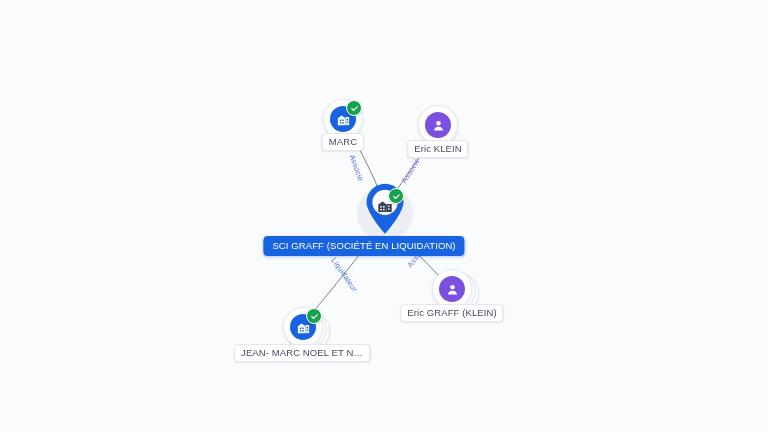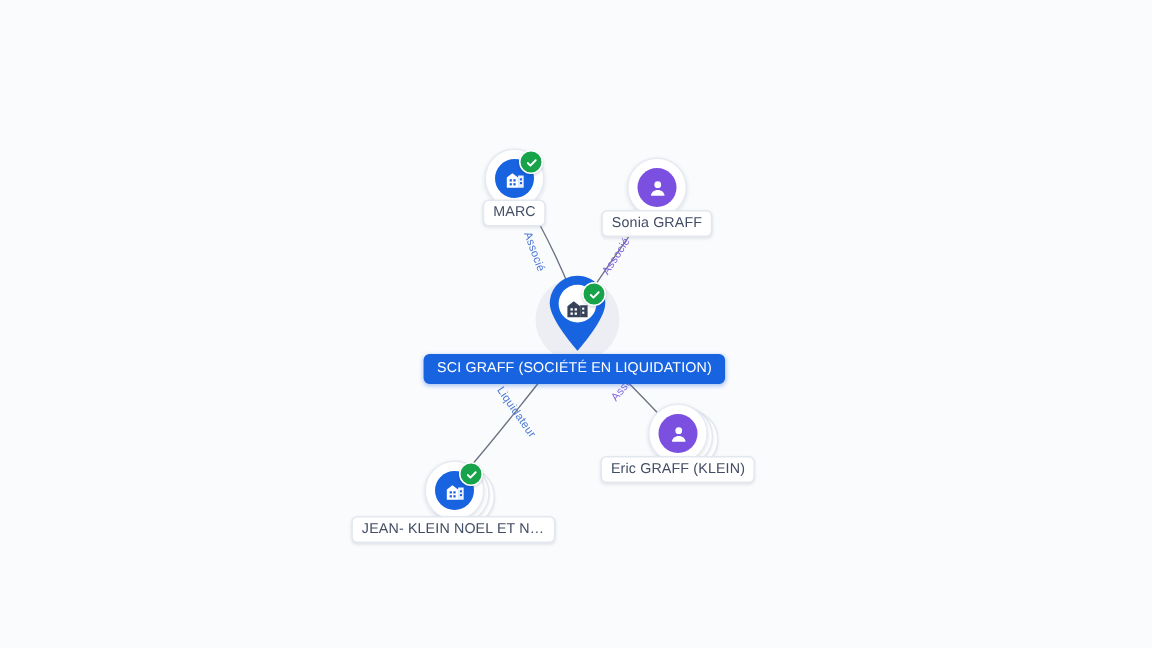--- a/index.html
+++ b/index.html
@@ -202,21 +202,21 @@
         <div class="disc">
           <div class="inner-circle person">
             <svg width="15" height="15" viewBox="0 0 24 24" fill="none">
               <circle cx="12" cy="8.2" r="3.6" fill="#ffffff"></circle>
               <path d="M4.8 20c0-3.8 3.3-6.2 7.2-6.2s7.2 2.4 7.2 6.2z" fill="#ffffff"></path>
             </svg>
           </div>
         </div>
         <div class="node-graphic"></div>
       </div>
-      <div class="node-label" style="left: 438px; top: 140px;">Sonia GRAFF</div>
+      <div class="node-label" style="left: 438px; top: 140px;">Eric KLEIN</div>
       <div class="node" style="left: 385px; top: 213px;">
         <div class="halo"></div>
         <div class="pin"><svg width="44" height="52" viewBox="0 0 44 52">
             <path d="M22 51C22 51 40.5 30.5 40.5 19.5C40.5 9.3 32.2 1 22 1C11.8 1 3.5 9.3 3.5 19.5C3.5 30.5 22 51 22 51Z" fill="#1763e0"></path>
             <circle cx="22" cy="19.6" r="12.6" fill="#ffffff"></circle>
           </svg></div>
         <div style="position: absolute; transform: translate(-50%, -50%) translateY(-5px);"><svg width="17" height="17" viewBox="0 0 24 24" fill="none">
             <path d="M2.5 20.5V10l6-4.5L14.5 10v10.5z" fill="#36415a"></path>
             <path d="M14.5 20.5V9.2H21.5V20.5z" fill="#36415a"></path>
             <rect x="5.4" y="12" width="2.2" height="2.2" fill="#ffffff"></rect>
@@ -226,21 +226,21 @@
             <rect x="16.4" y="11.4" width="2" height="2" fill="#ffffff"></rect>
             <rect x="16.4" y="15.2" width="2" height="2" fill="#ffffff"></rect>
           </svg></div>
         <div class="badge-check" style="transform: translate(-50%, -50%) translate(11px, -17px); position: absolute;">
           <svg width="9" height="9" viewBox="0 0 24 24" fill="none">
             <path d="M5 12.5l4.6 4.6L19 7.6" stroke="#ffffff" stroke-width="3.4" stroke-linecap="round" stroke-linejoin="round"></path>
           </svg>
         </div>
         <div class="node-graphic"></div>
       </div>
-      <div class="node-label selected" style="left: 383px; top: 236px;">SCI GRAFF (SOCIÉTÉ EN LIQUIDATION)</div>
+      <div class="node-label selected" style="left: 364px; top: 236px;">SCI GRAFF (SOCIÉTÉ EN LIQUIDATION)</div>
       <div class="node" style="left: 452px; top: 289px;">
         <div class="stack s1"></div>
         <div class="stack s2"></div>
         <div class="disc">
           <div class="inner-circle person">
             <svg width="15" height="15" viewBox="0 0 24 24" fill="none">
               <circle cx="12" cy="8.2" r="3.6" fill="#ffffff"></circle>
               <path d="M4.8 20c0-3.8 3.3-6.2 7.2-6.2s7.2 2.4 7.2 6.2z" fill="#ffffff"></path>
             </svg>
           </div>
@@ -265,16 +265,16 @@
             </svg>
           </div>
         </div>
         <div class="badge-check" style="transform: translate(-50%, -50%) translate(11px, -11px); position: absolute;">
           <svg width="9" height="9" viewBox="0 0 24 24" fill="none">
             <path d="M5 12.5l4.6 4.6L19 7.6" stroke="#ffffff" stroke-width="3.4" stroke-linecap="round" stroke-linejoin="round"></path>
           </svg>
         </div>
         <div class="node-graphic"></div>
       </div>
-      <div class="node-label" style="left: 302px; top: 344px;">JEAN- KLEIN NOEL ET N…</div>
+      <div class="node-label" style="left: 302px; top: 344px;">JEAN- MARC NOEL ET N…</div>
     </div>
 
 </div>
 
 </body></html>

